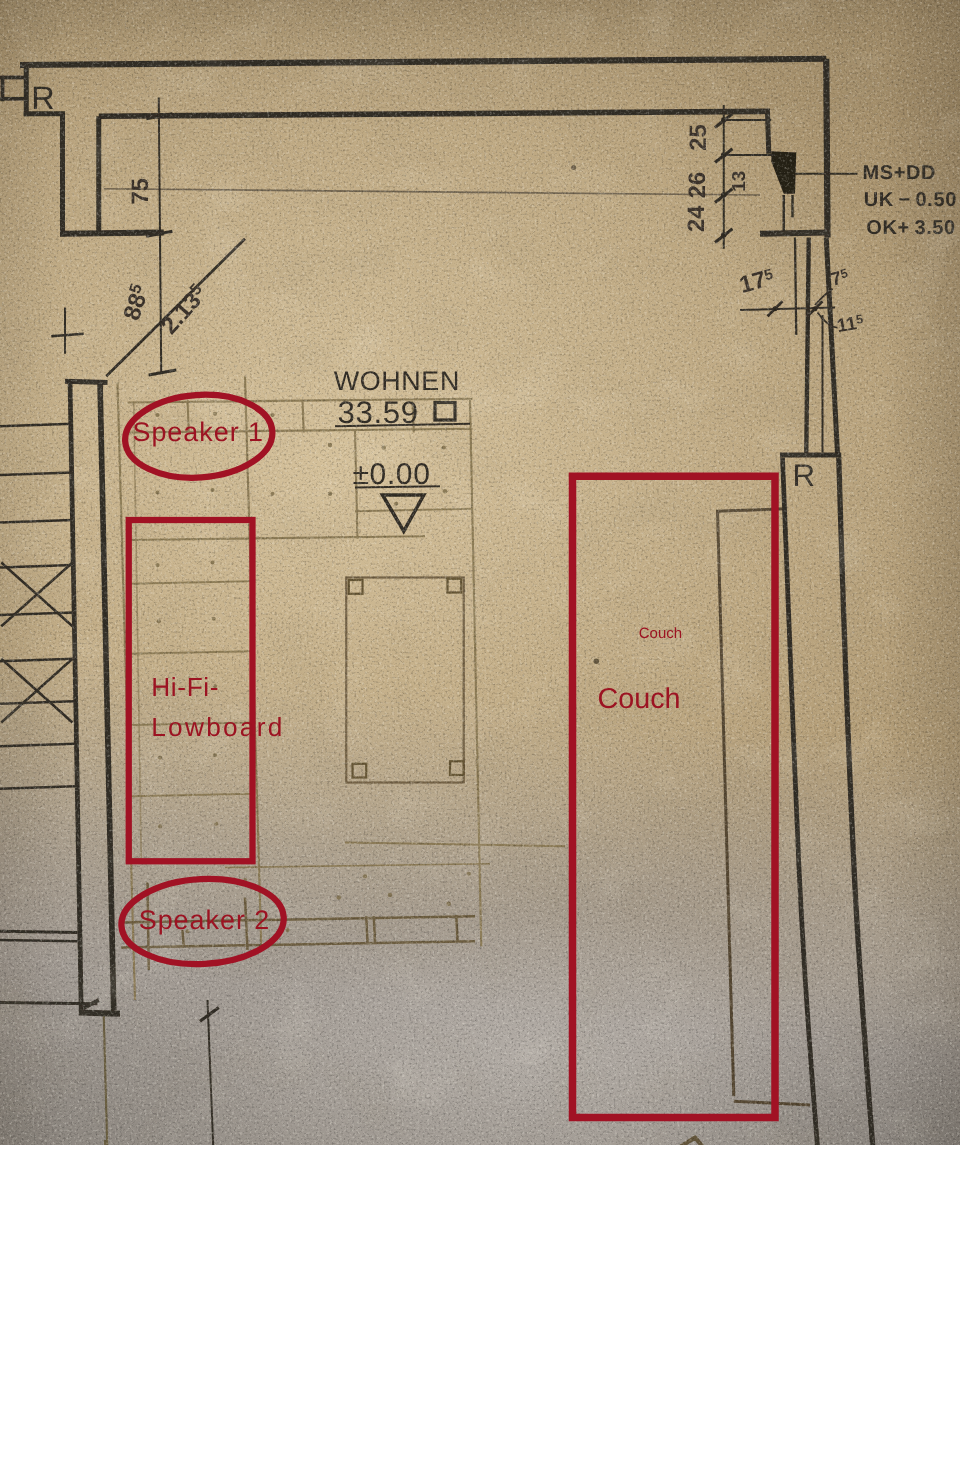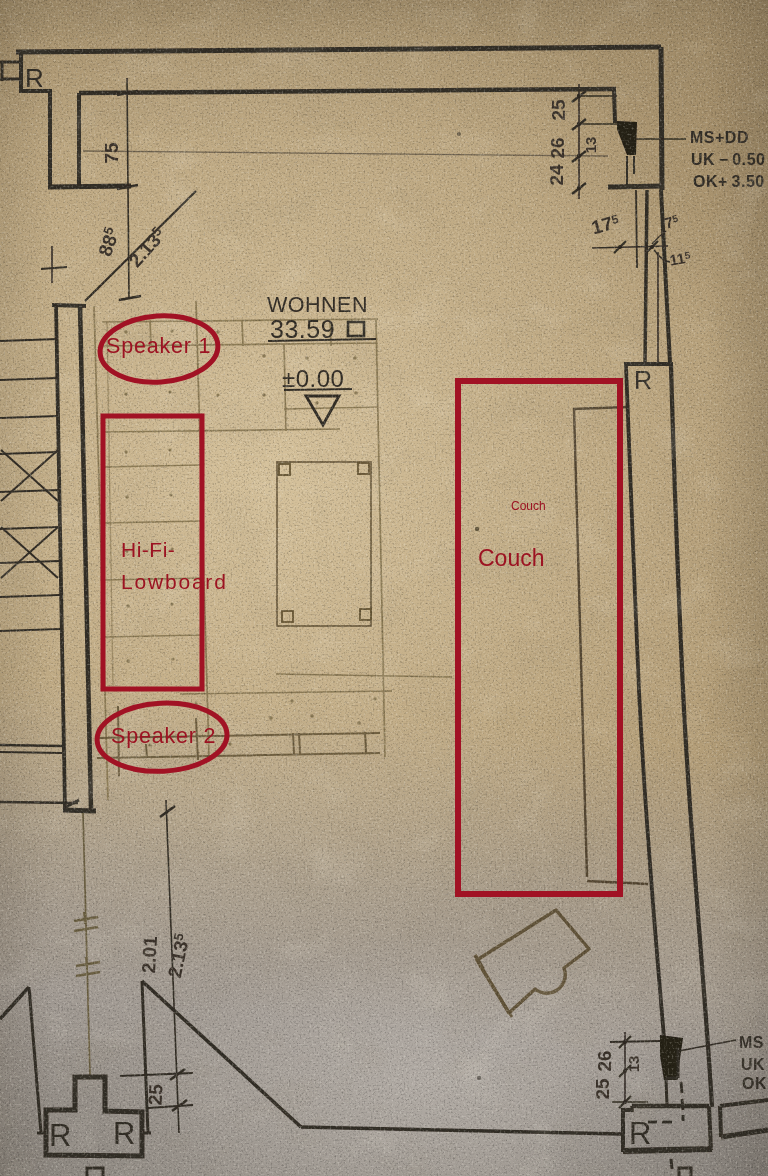--- a/index.html
+++ b/index.html
@@ -1,15 +1,15 @@
 <!DOCTYPE html>
 <html><head><meta charset="utf-8">
 <style>
 html,body{margin:0;padding:0}
-#page{position:relative;width:768px;height:1176px;overflow:hidden;
+#page{position:relative;width:768px;height:916px;overflow:hidden;
 background:
  radial-gradient(95% 62% at 36% 40%, rgba(240,222,184,0.55) 0%, rgba(240,222,184,0.18) 46%, rgba(240,222,184,0) 68%),
  radial-gradient(45% 28% at 98% 10%, rgba(88,68,40,0.18) 0%, rgba(88,68,40,0) 70%),
  radial-gradient(40% 22% at 0% 100%, rgba(50,48,46,0.16) 0%, rgba(50,48,46,0) 75%),
  radial-gradient(45% 20% at 100% 100%, rgba(50,48,46,0.22) 0%, rgba(50,48,46,0) 75%),
  radial-gradient(50% 18% at 55% 92%, rgba(228,224,220,0.25) 0%, rgba(228,224,220,0) 70%),
  linear-gradient(180deg, rgba(69,57,38,0.22) 0%, rgba(69,57,38,0.09) 4%, rgba(69,57,38,0) 12%),
  linear-gradient(90deg, rgba(69,57,38,0.16) 0%, rgba(69,57,38,0) 7%, rgba(69,57,38,0) 92%, rgba(60,52,40,0.18) 100%),
  linear-gradient(186deg, rgba(158,153,150,0) 60%, rgba(158,153,150,0.60) 74%, rgba(160,155,152,0.88) 85%, rgba(152,147,142,0.92) 100%),
  #b49e78;}

